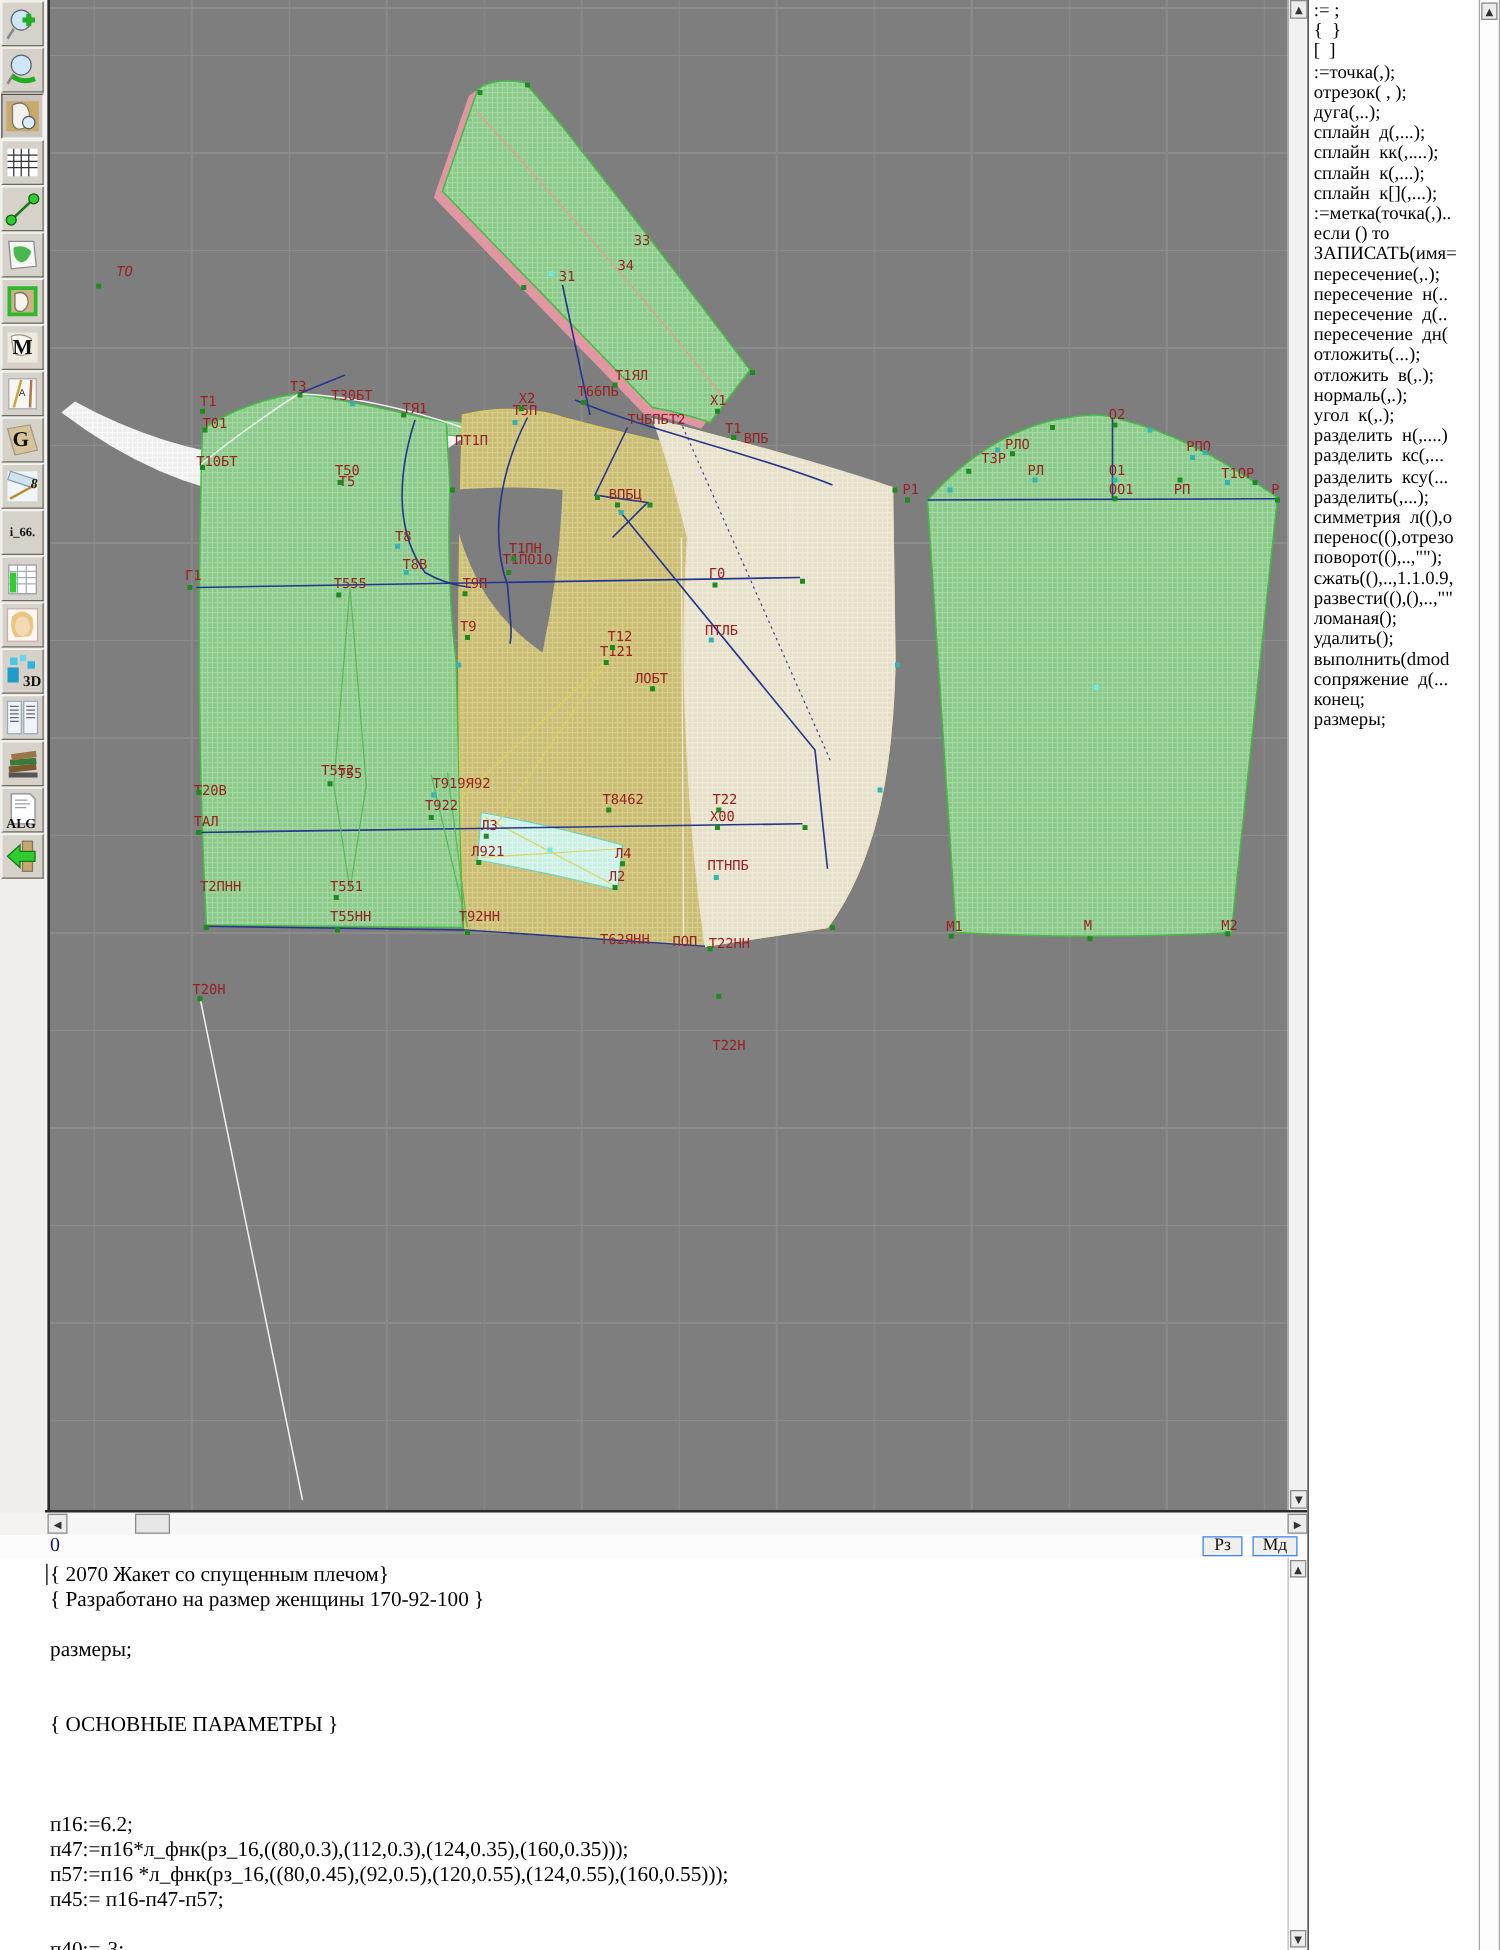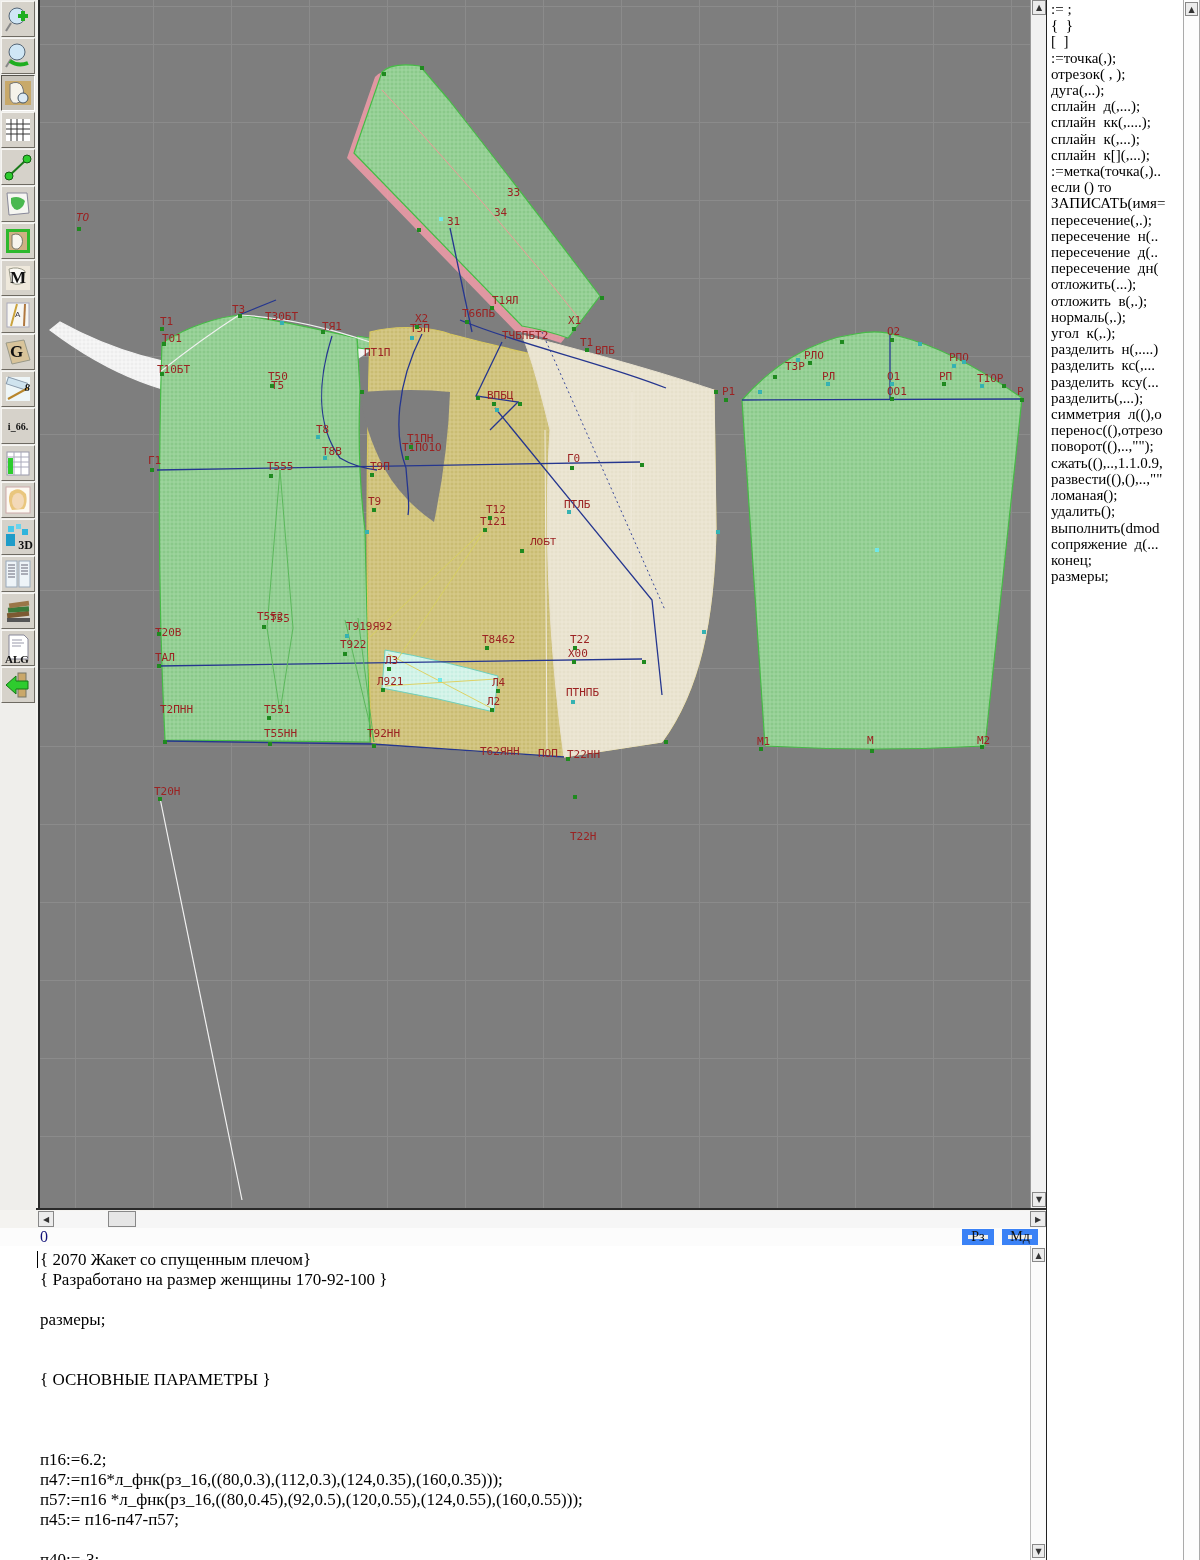--- a/index.html
+++ b/index.html
@@ -46,21 +46,21 @@
   #cmd-list{position:absolute;left:4px;top:1px;width:132px;
     font-family:"Liberation Serif",serif;font-size:15px;line-height:16.2px;color:#000;
     white-space:pre;overflow:hidden;}
   #rp-scroll{position:absolute;left:136px;top:0;width:17px;height:1560px;
     border-left:1px solid #aaa;border-right:1px solid #aaa;background:#fdfdfd;box-sizing:border-box;}
 
   
   #status-row{position:absolute;left:0;top:1228px;width:1046px;height:18px;background:#fcfcfc;}
   #hscroll-left-val{position:absolute;left:40px;top:0px;font-family:"Liberation Serif",serif;
     font-size:16px;color:#13137a;}
-  .mini-btn{position:absolute;top:1px;height:16px;background:#f0efec;border:6px solid #3b82f6;
+  .mini-btn{position:absolute;top:1px;height:16px;background:#f0efec;border:1px solid #3b82f6;
     box-sizing:border-box;font-family:"Liberation Serif",serif;font-size:14px;color:#111;
     display:flex;align-items:center;justify-content:center;}
 
   
   #editor{position:absolute;left:0;top:1246px;width:1030px;height:314px;background:#ffffff;overflow:hidden;}
   #editor-lines{position:absolute;left:40px;top:4px;font-family:"Liberation Serif",serif;
     font-size:17px;line-height:20px;color:#000;white-space:pre;}
   #caret{position:absolute;left:37px;top:5px;width:1px;height:17px;background:#000;}
   #editor-vscroll{position:absolute;left:1030px;top:1246px;width:16px;height:314px;background:#fbfbfb;border-left:1px solid #bbb;box-sizing:border-box;}
 </style>
@@ -275,21 +275,21 @@
         <path d="M447,527 L330,637 M447,527 L357,660"></path>
       </g>
       <g stroke="#5bb85b" stroke-width="1" fill="none">
         <path d="M240,470 L227,628 M240,470 L253,628 M227,628 L240,712 M253,628 L240,712"></path>
         <path d="M305,620 L334,742 M318,618 L334,742"></path>
       </g>
 
       <path d="M120,798 L202,1200" stroke="#f2f2f2" stroke-width="1.2" fill="none"></path>
     </svg>
     <div id="labels-layer">
-        <div class="cad-label" style="left: 36px; top: 212px; font-style: italic;">ТО</div>
+        <div class="cad-label" style="left: 53px; top: 212px; font-style: italic;">ТО</div>
         <div class="cad-label" style="left: 120px; top: 316px;">Т1</div>
         <div class="cad-label" style="left: 122px; top: 333px;">Т01</div>
         <div class="cad-label" style="left: 117px; top: 364px;">Т10БТ</div>
         <div class="cad-label" style="left: 192px; top: 304px;">Т3</div>
         <div class="cad-label" style="left: 225px; top: 311px;">Т30БТ</div>
         <div class="cad-label" style="left: 282px; top: 321px;">ТЯ1</div>
         <div class="cad-label" style="left: 228px; top: 371px;">Т50</div>
         <div class="cad-label" style="left: 231px; top: 380px;">Т5</div>
         <div class="cad-label" style="left: 276px; top: 424px;">Т8</div>
         <div class="cad-label" style="left: 282px; top: 446px;">Т8В</div>
@@ -319,21 +319,21 @@
         <div class="cad-label" style="left: 452px; top: 295px;">Т1ЯЛ</div>
         <div class="cad-label" style="left: 407px; top: 216px;">31</div>
         <div class="cad-label" style="left: 432px; top: 207px; margin-left: 22px;">34</div>
         <div class="cad-label" style="left: 467px; top: 187px;">33</div>
         <div class="cad-label" style="left: 447px; top: 390px;">ВПБЦ</div>
         <div class="cad-label" style="left: 367px; top: 433px;">Т1ПН</div>
         <div class="cad-label" style="left: 362px; top: 442px;">Т1ПО1О</div>
         <div class="cad-label" style="left: 527px; top: 453px;">Г0</div>
         <div class="cad-label" style="left: 446px; top: 504px;">Т12</div>
         <div class="cad-label" style="left: 440px; top: 516px;">Т121</div>
-        <div class="cad-label" style="left: 490px; top: 537px; font-family: Liberation Mono, monospace;">ЛОБТ</div>
+        <div class="cad-label" style="left: 468px; top: 537px;">ЛОБТ</div>
         <div class="cad-label" style="left: 524px; top: 499px;">ПТЛБ</div>
         <div class="cad-label" style="left: 442px; top: 634px;">Т8462</div>
         <div class="cad-label" style="left: 530px; top: 634px;">Т22</div>
         <div class="cad-label" style="left: 528px; top: 648px;">Х00</div>
         <div class="cad-label" style="left: 345px; top: 655px;">Л3</div>
         <div class="cad-label" style="left: 337px; top: 676px;">Л921</div>
         <div class="cad-label" style="left: 452px; top: 677px;">Л4</div>
         <div class="cad-label" style="left: 447px; top: 696px;">Л2</div>
         <div class="cad-label" style="left: 526px; top: 687px;">ПТНПБ</div>
         <div class="cad-label" style="left: 440px; top: 746px;">Т62ЯНН</div>
@@ -341,21 +341,21 @@
         <div class="cad-label" style="left: 527px; top: 749px;">Т22НН</div>
         <div class="cad-label" style="left: 530px; top: 783px; margin-top: 48px;">Т22Н</div>
         <div class="cad-label" style="left: 682px; top: 386px;">Р1</div>
         <div class="cad-label" style="left: 745px; top: 361px;">ТЗР</div>
         <div class="cad-label" style="left: 764px; top: 350px;">РЛО</div>
         <div class="cad-label" style="left: 782px; top: 371px;">РЛ</div>
         <div class="cad-label" style="left: 847px; top: 326px;">О2</div>
         <div class="cad-label" style="left: 847px; top: 371px;">О1</div>
         <div class="cad-label" style="left: 847px; top: 386px;">ОО1</div>
         <div class="cad-label" style="left: 909px; top: 352px;">РПО</div>
-        <div class="cad-label" style="left: 899px; top: 371px; text-align: center;">РП</div>
+        <div class="cad-label" style="left: 899px; top: 386px; text-align: center;">РП</div>
         <div class="cad-label" style="left: 937px; top: 373px;">Т1ОР</div>
         <div class="cad-label" style="left: 977px; top: 386px;">Р</div>
         <div class="cad-label" style="left: 717px; top: 736px;">М1</div>
         <div class="cad-label" style="left: 827px; top: 735px;">М</div>
         <div class="cad-label" style="left: 937px; top: 735px;">М2</div>
       </div>
     <div id="points-layer">
         <div class="pt g" style="left: 37px; top: 227px;"></div>
         <div class="pt g" style="left: 120px; top: 327px;"></div>
         <div class="pt g" style="left: 122px; top: 342px;"></div>

